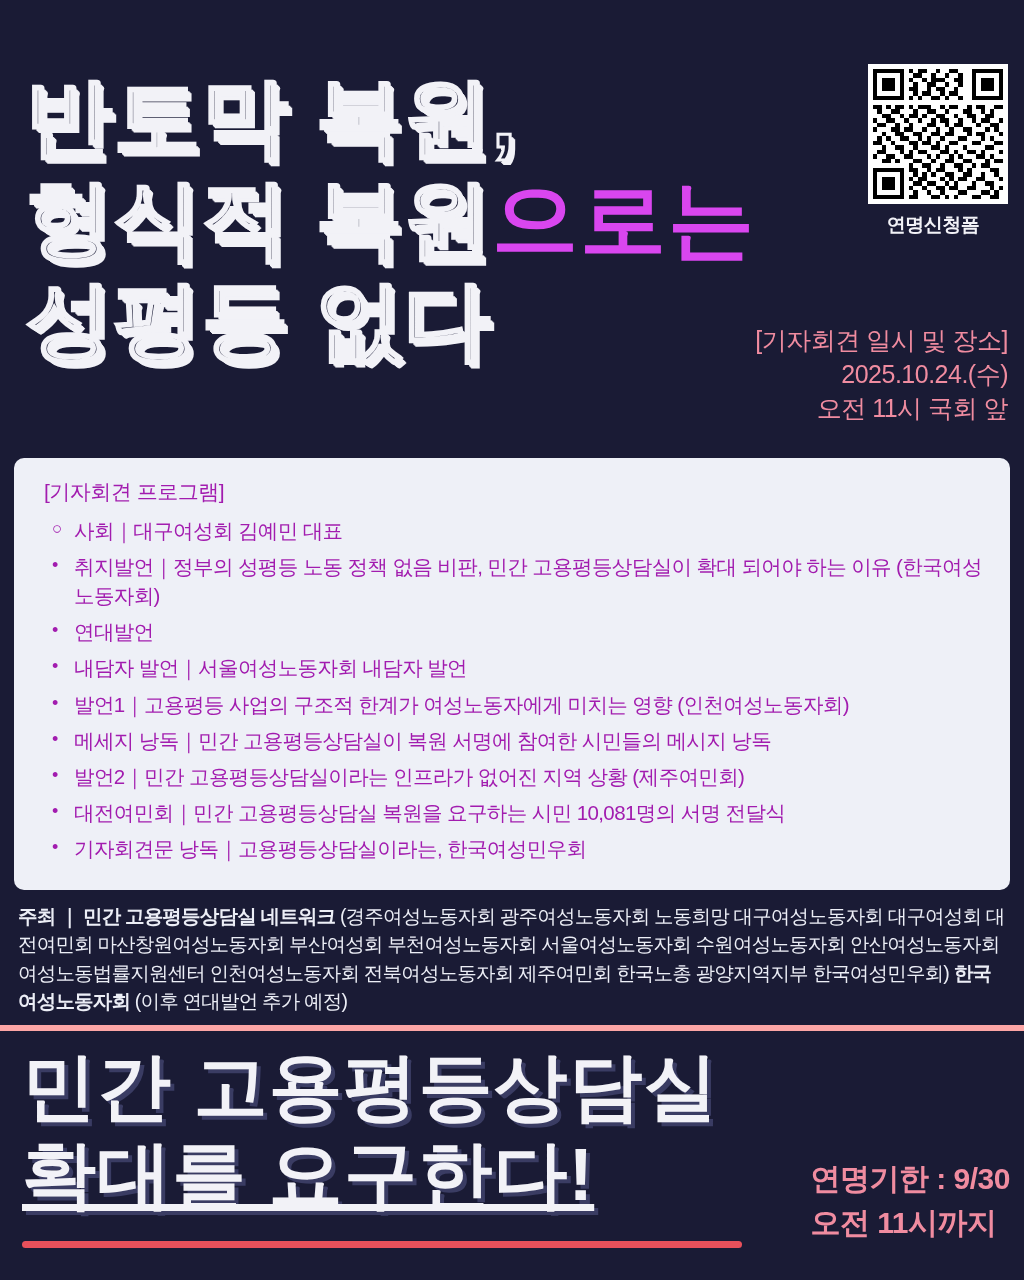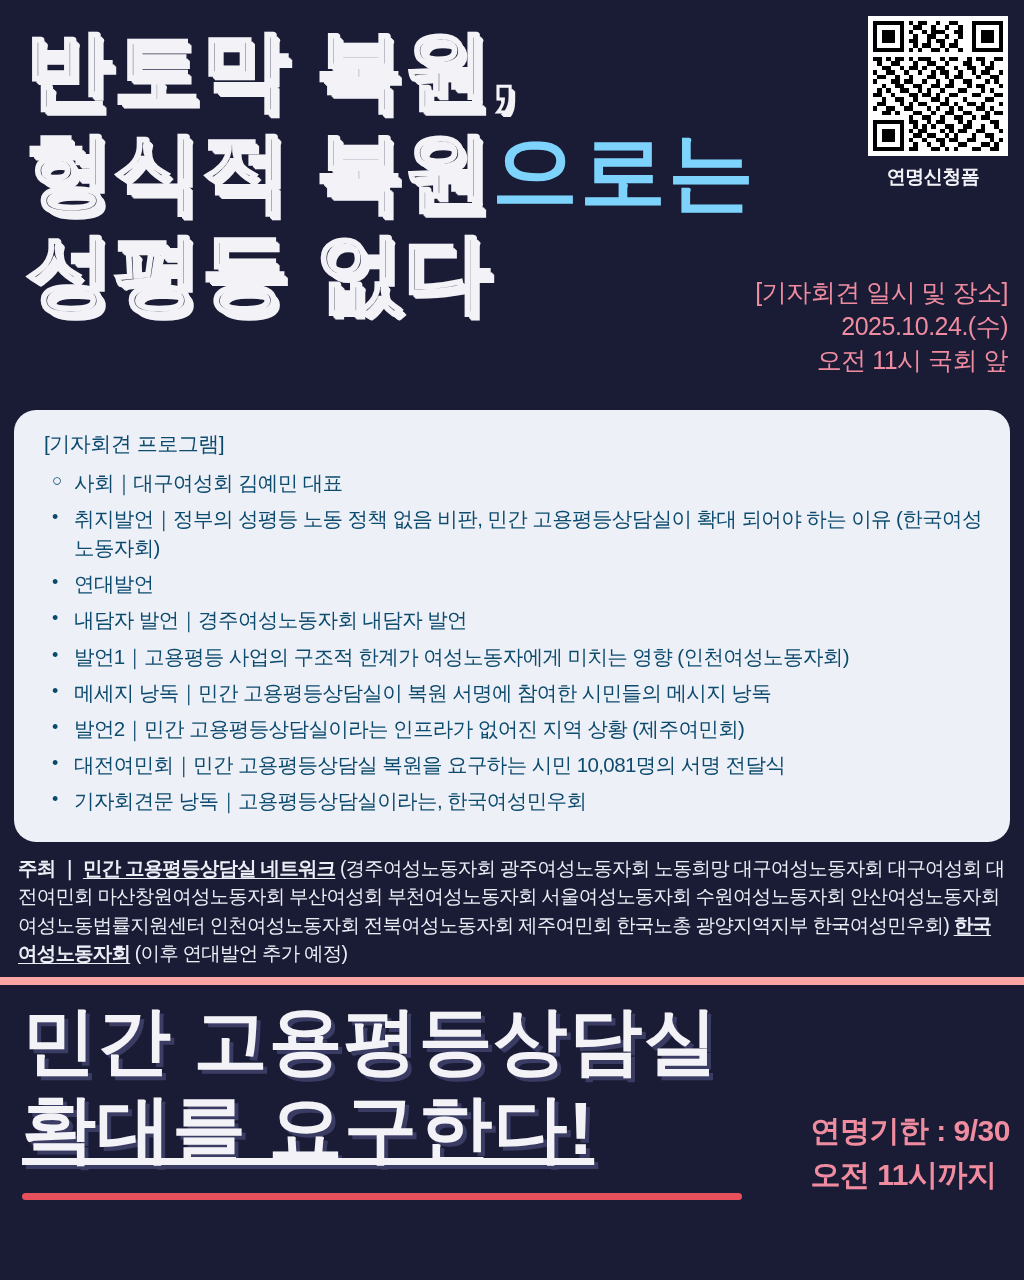--- a/index.html
+++ b/index.html
@@ -22,20 +22,21 @@
     flex-direction: column;
   }
 
   
   .hero {
     position: relative;
     height: 398px;
     background: #1a1b35;
     box-sizing: border-box;
     padding: 18px 16px 0 22px;
+    margin-top: 48px;
   }
   .hero-title {
     position: absolute;
     left: 26px;
     top: 26px;
     width: 840px;
   }
   .hero-line {
     font-weight: bold;
     letter-spacing: 2px;
@@ -46,21 +47,21 @@
        3px 3px 0 #f2f2f7,
        4px 4px 0 #f2f2f7,
        5px 5px 0 #f2f2f7;
     white-space: pre;
   }
   .hero-line.l1 { font-size: 86px; margin-bottom: 14px; }
   .hero-line.l2 { font-size: 86px; margin-bottom: 14px; }
   .hero-line.l3 { font-size: 86px; }
   .hero-line .plain {
     -webkit-text-stroke: 0;
-    color: #7dd3fc;
+    color: #d946ef;
     text-shadow: none;
   }
 
   
   .qr-wrap {
     position: absolute;
     right: 16px;
     top: 16px;
     width: 150px;
     text-align: center;
@@ -96,24 +97,24 @@
   }
 
   
   .program-area {
     background: #1a1b35;
     padding: 12px 14px 6px 14px;
     box-sizing: border-box;
   }
   .program-card {
     background: #eef0f7;
-    border-radius: 22px;
+    border-radius: 10px;
     padding: 18px 26px 20px 26px;
     box-sizing: border-box;
-    color: #0c4a6e;
+    color: #a21caf;
   }
   .program-heading {
     font-size: 21px;
     font-weight: normal;
     margin: 2px 0 10px 4px;
     letter-spacing: -0.5px;
   }
   .program-list {
     margin: 0;
     padding: 0;
@@ -141,29 +142,28 @@
     padding: 6px 16px 10px 18px;
     color: #eceef6;
     font-size: 19.5px;
     line-height: 1.45;
     letter-spacing: -0.8px;
     box-sizing: border-box;
   }
   .organizers .label { font-weight: bold; }
   .organizers .u {
     font-weight: bold;
-    text-decoration: underline;
     text-underline-offset: 3px;
   }
 
   
   .slogan {
     position: relative;
     background: #1a1b35;
-    border-top: 8px solid #fca5a5;
+    border-top: 6px solid #fca5a5;
     height: 245px;
     box-sizing: border-box;
     padding: 16px 14px 0 22px;
   }
   .slogan-line {
     font-weight: bold;
     font-size: 74px;
     line-height: 1.08;
     color: #f2f2f7;
     letter-spacing: 1px;
@@ -441,21 +441,21 @@
         <li>
           <span class="marker">•</span>
           <span>취지발언｜정부의 성평등 노동 정책 없음 비판, 민간 고용평등상담실이 확대 되어야 하는 이유 (한국여성노동자회)</span>
         </li>
         <li>
           <span class="marker">•</span>
           <span>연대발언</span>
         </li>
         <li>
           <span class="marker">•</span>
-          <span>내담자 발언｜경주여성노동자회 내담자 발언</span>
+          <span>내담자 발언｜서울여성노동자회 내담자 발언</span>
         </li>
         <li>
           <span class="marker">•</span>
           <span>발언1｜고용평등 사업의 구조적 한계가 여성노동자에게 미치는 영향 (인천여성노동자회)</span>
         </li>
         <li>
           <span class="marker">•</span>
           <span>메세지 낭독｜민간 고용평등상담실이 복원 서명에 참여한 시민들의 메시지 낭독</span>
         </li>
         <li>

